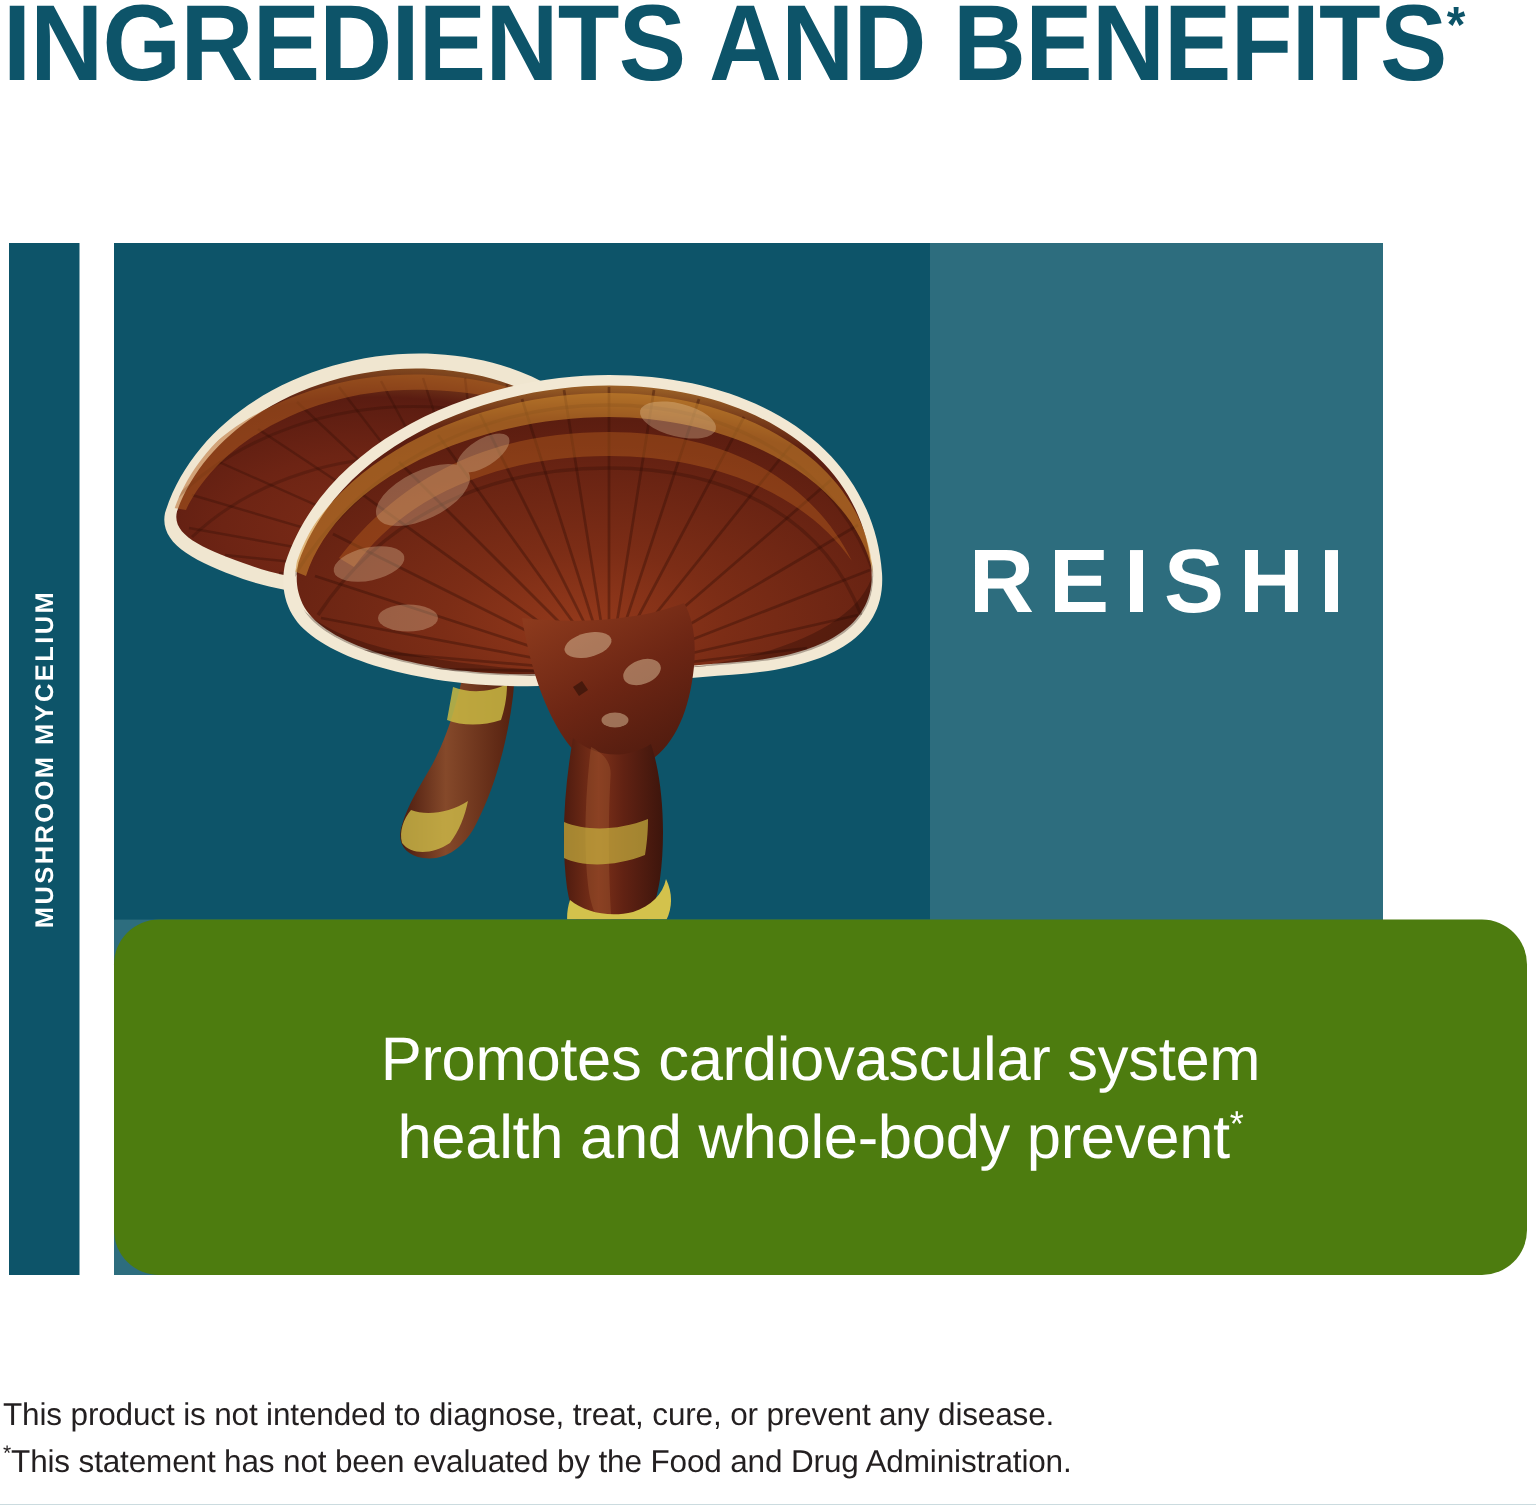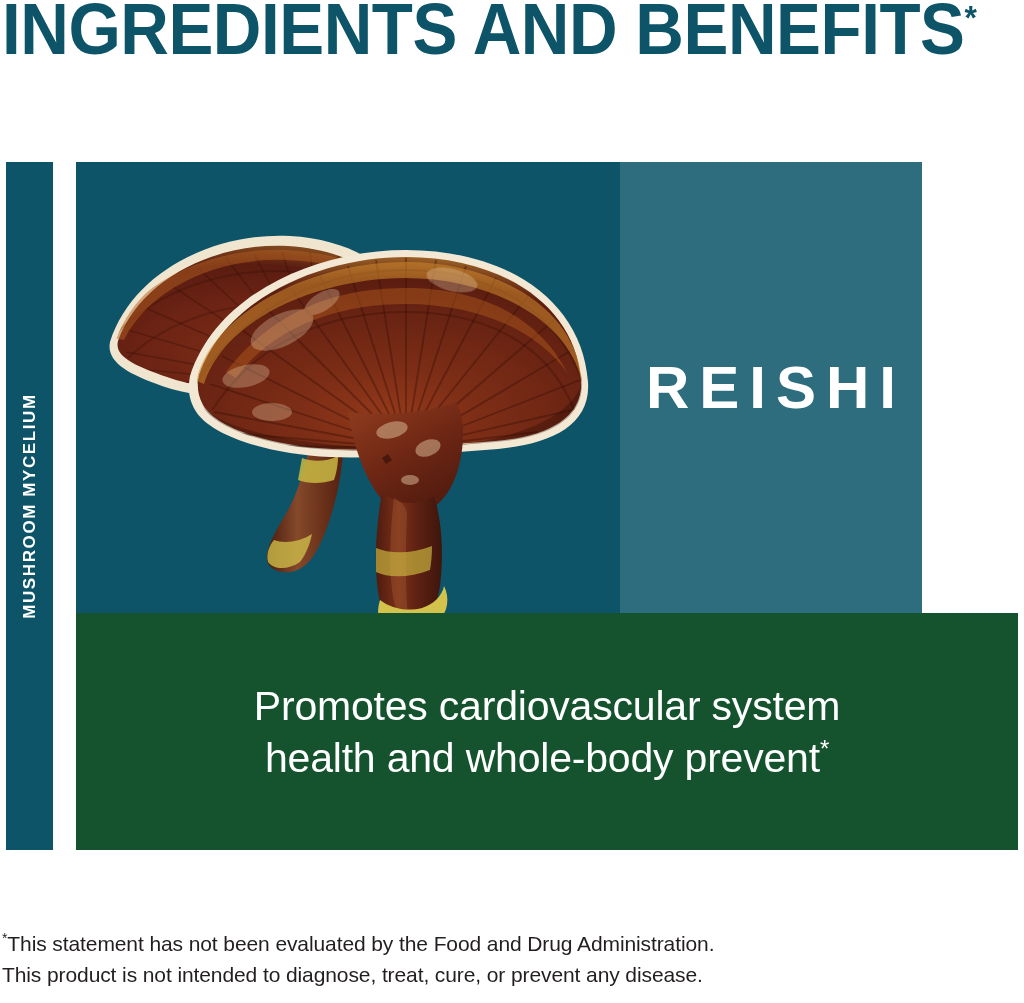--- a/index.html
+++ b/index.html
@@ -114,24 +114,25 @@
     line-height: 1;
   }
 
   
   .benefit-band {
     position: absolute;
     left: 0;
     top: 451px;
     width: 942px;
     height: 237px;
-    background: #14532d;
+    background: #4d7c0f;
     display: flex;
     align-items: center;
     justify-content: center;
+    border-radius: 30px;
   }
   .benefit-text {
     width: 780px;
     text-align: center;
     color: #ffffff;
     font-family: "Liberation Sans", sans-serif;
     font-weight: 400;
     font-size: 41px;
     line-height: 52px;
     letter-spacing: -0.2px;
@@ -386,15 +387,15 @@
     </div>
 
     <div class="benefit-band">
       <p class="benefit-text"><span>Promotes cardiovascular system</span><br><span>health and whole-body prevent</span><span class="asterisk">*</span></p>
     </div>
 
   </div>
 </div>
 
 <p class="disclaimer">
+  <span class="disclaimer-line">This product is not intended to diagnose, treat, cure, or prevent any disease.</span>
   <span class="disclaimer-line"><span class="asterisk">*</span><span>This statement has not been evaluated by the Food and Drug Administration.</span></span>
-  <span class="disclaimer-line">This product is not intended to diagnose, treat, cure, or prevent any disease.</span>
 </p>
 
 </body></html>

